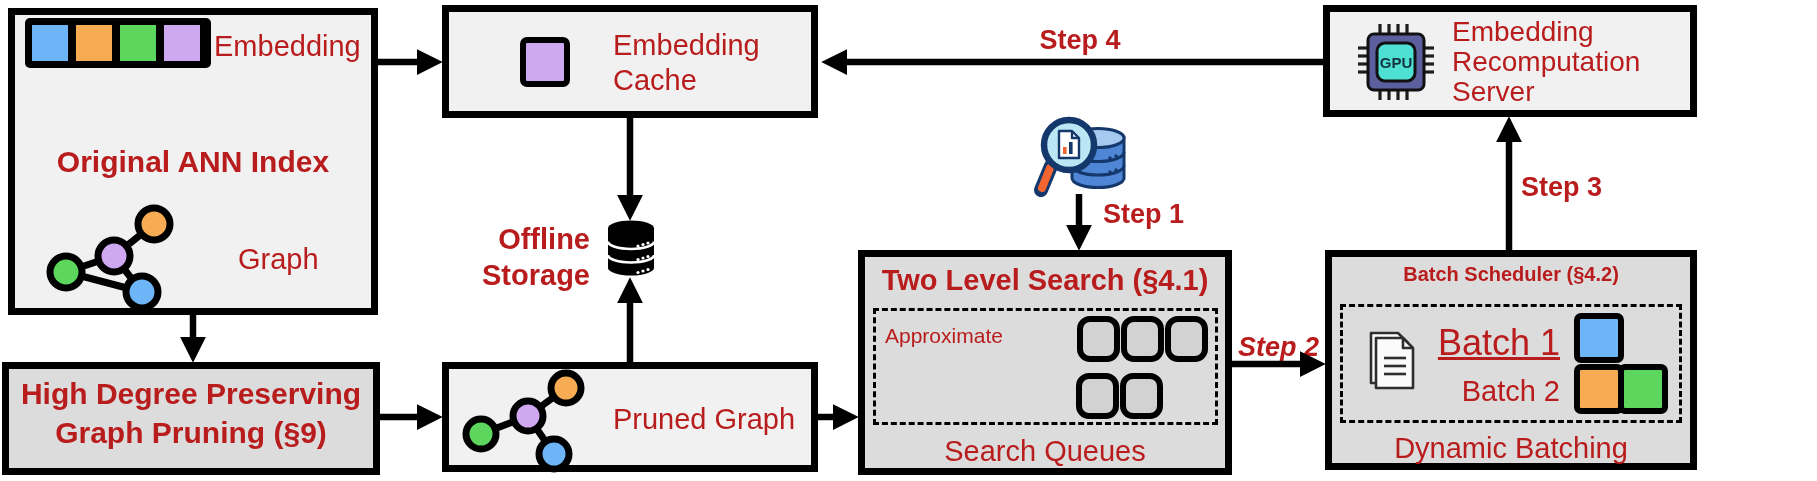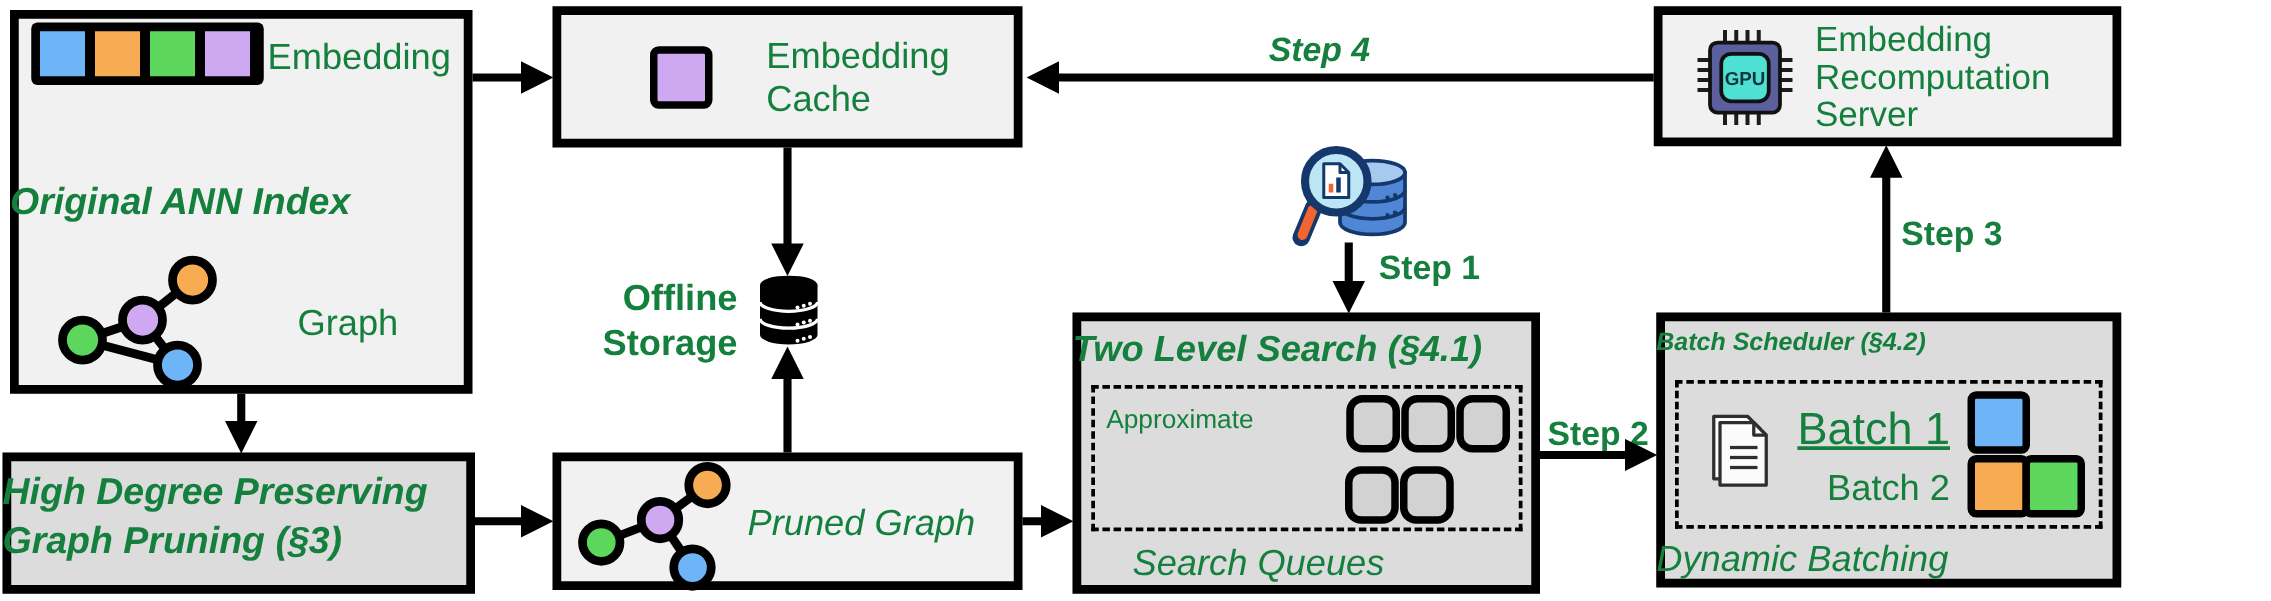--- a/index.html
+++ b/index.html
@@ -1,26 +1,26 @@
 <!DOCTYPE html>
 <html><head>
 <meta charset="utf-8">
 <style>
   html,body { margin:0; padding:0; background:#ffffff; }
   .canvas {
     position:relative; width:1817px; height:481px; background:#ffffff;
-    font-family:"Liberation Sans", sans-serif; color:#15803d; overflow:hidden;
+    font-family:"Liberation Sans", sans-serif; color:#b91c1c; overflow:hidden;
   }
   .box { position:absolute; border:7px solid #000; box-sizing:border-box; }
   .fill-light { background:#F1F1F1; }
   .fill-gray  { background:#DCDCDC; }
   .lbl { position:absolute; line-height:1.18; }
   .bold { font-weight:bold; }
   .pre { white-space:pre-line; }
-  .center { text-align:left;font-style:italic; }
+  .center { text-align:center; }
   .right { text-align:right; }
   .dashedbox { position:absolute; border:3px dashed #000; box-sizing:border-box; }
   .qslot {
     position:absolute; width:43px; height:46px; box-sizing:border-box;
     border:6px solid #000; border-radius:13px; background:#D2D2D2;
   }
   .swatch { position:absolute; }
   svg { overflow:visible; display:block; }
   .arrows { position:absolute; left:0; top:0; pointer-events:none; }
 </style>
@@ -132,21 +132,21 @@
         <path d="M23,19 h13 l7,7 v20 h-20 z" fill="#fff" stroke="#14386B" stroke-width="2.4" stroke-linejoin="round"></path>
         <path d="M36,19 v7 h7" fill="none" stroke="#14386B" stroke-width="2.4" stroke-linejoin="round"></path>
         <rect x="27" y="35" width="3.6" height="7" fill="#F26430"></rect>
         <rect x="33" y="30" width="3.6" height="12" fill="#14386B"></rect>
       </g>
     </g>
   </svg>
 
   <div class="box fill-gray" style="left:2px;top:362px;width:378px;height:113px;"></div>
   <div class="lbl bold center pre" style="left:2px;top:374px;width:378px;font-size:30px;line-height:39px;">High Degree Preserving
-Graph Pruning (§3)</div>
+Graph Pruning (§9)</div>
 
   <div class="box fill-light" style="left:442px;top:362px;width:376px;height:110px;"></div>
   <svg class="swatch" style="left:462px;top:370px;" width="122" height="100" viewBox="0 0 122 100">
     <g stroke="#000" stroke-width="7">
       <line x1="104" y1="18" x2="66" y2="46"></line>
       <line x1="66" y1="46" x2="19" y2="64"></line>
       <line x1="66" y1="46" x2="92" y2="84"></line>
       <circle cx="104" cy="18" r="15" fill="#F7AC53"></circle>
       <circle cx="66" cy="46" r="15" fill="#CFA8F2"></circle>
       <circle cx="19" cy="64" r="15" fill="#5CD65C"></circle>
@@ -157,21 +157,21 @@
 
   <div class="box fill-gray" style="left:858px;top:250px;width:374px;height:225px;"></div>
   <div class="lbl bold center" style="left:858px;top:263px;width:374px;font-size:29px;">Two Level Search (§4.1)</div>
   <div class="dashedbox" style="left:873px;top:308px;width:345px;height:117px;"></div>
   <div class="lbl" style="left:885px;top:324px;font-size:21px;">Approximate</div>
   <div class="qslot" style="left:1077px;top:316px;"></div>
   <div class="qslot" style="left:1121px;top:316px;"></div>
   <div class="qslot" style="left:1165px;top:316px;"></div>
   <div class="qslot" style="left:1076px;top:373px;"></div>
   <div class="qslot" style="left:1120px;top:373px;"></div>
-  <div class="lbl center" style="left:858px;top:434px;width:374px;font-size:29px;padding-left:48px;">Search Queues</div>
+  <div class="lbl center" style="left:858px;top:434px;width:374px;font-size:29px;">Search Queues</div>
 
   <div class="box fill-gray" style="left:1325px;top:250px;width:372px;height:220px;"></div>
   <div class="lbl bold center" style="left:1325px;top:263px;width:372px;font-size:20px;">Batch Scheduler (§4.2)</div>
   <div class="dashedbox" style="left:1340px;top:304px;width:342px;height:119px;"></div>
   <svg class="swatch" style="left:1366px;top:328px;" width="58" height="68" viewBox="0 0 58 68">
     <g fill="#FBFBFB" stroke="#2e2e2e" stroke-width="2.6" stroke-linejoin="round">
       <path d="M5,5 h27 l10,10 v40 h-37 z"></path>
       <path d="M10,10 h27 l10,10 v40 h-37 z"></path>
       <path d="M37,10 v10 h10" fill="none"></path>
     </g>
@@ -186,21 +186,21 @@
     <rect x="3" y="3" width="44" height="44" rx="4" stroke="#000" stroke-width="6" fill="#6EB5F7"></rect>
   </svg>
   <div class="lbl right" style="left:1430px;top:374px;width:130px;font-size:29px;">Batch 2</div>
   <svg class="swatch" style="left:1574px;top:364px;" width="94" height="50" viewBox="0 0 94 50">
     <rect x="3" y="3" width="44" height="44" rx="4" stroke="#000" stroke-width="6" fill="#F7AC53"></rect>
     <rect x="47" y="3" width="44" height="44" rx="4" stroke="#000" stroke-width="6" fill="#5CD65C"></rect>
   </svg>
   <div class="lbl center" style="left:1325px;top:431px;width:372px;font-size:29px;">Dynamic Batching</div>
 
   <div class="lbl bold" style="left:1103px;top:199px;font-size:27px;">Step 1</div>
-  <div class="lbl bold" style="left:1238px;top:332px;font-size:27px;">Step 2</div>
+  <div class="lbl bold" style="left:1238px;top:332px;font-size:27px;font-style:italic;">Step 2</div>
   <div class="lbl bold" style="left:1521px;top:172px;font-size:27px;">Step 3</div>
   <div class="lbl bold center" style="left:1015px;top:25px;width:130px;font-size:27px;">Step 4</div>
 
   <svg class="arrows" width="1817" height="481" viewBox="0 0 1817 481">
     <defs>
       <marker id="ah" markerWidth="5" markerHeight="5" refX="0.5" refY="2" orient="auto" markerUnits="strokeWidth">
         <path d="M0,0 L4,2 L0,4 Z" fill="#000"></path>
       </marker>
     </defs>
     <g stroke="#000" stroke-width="6.5" fill="none">

